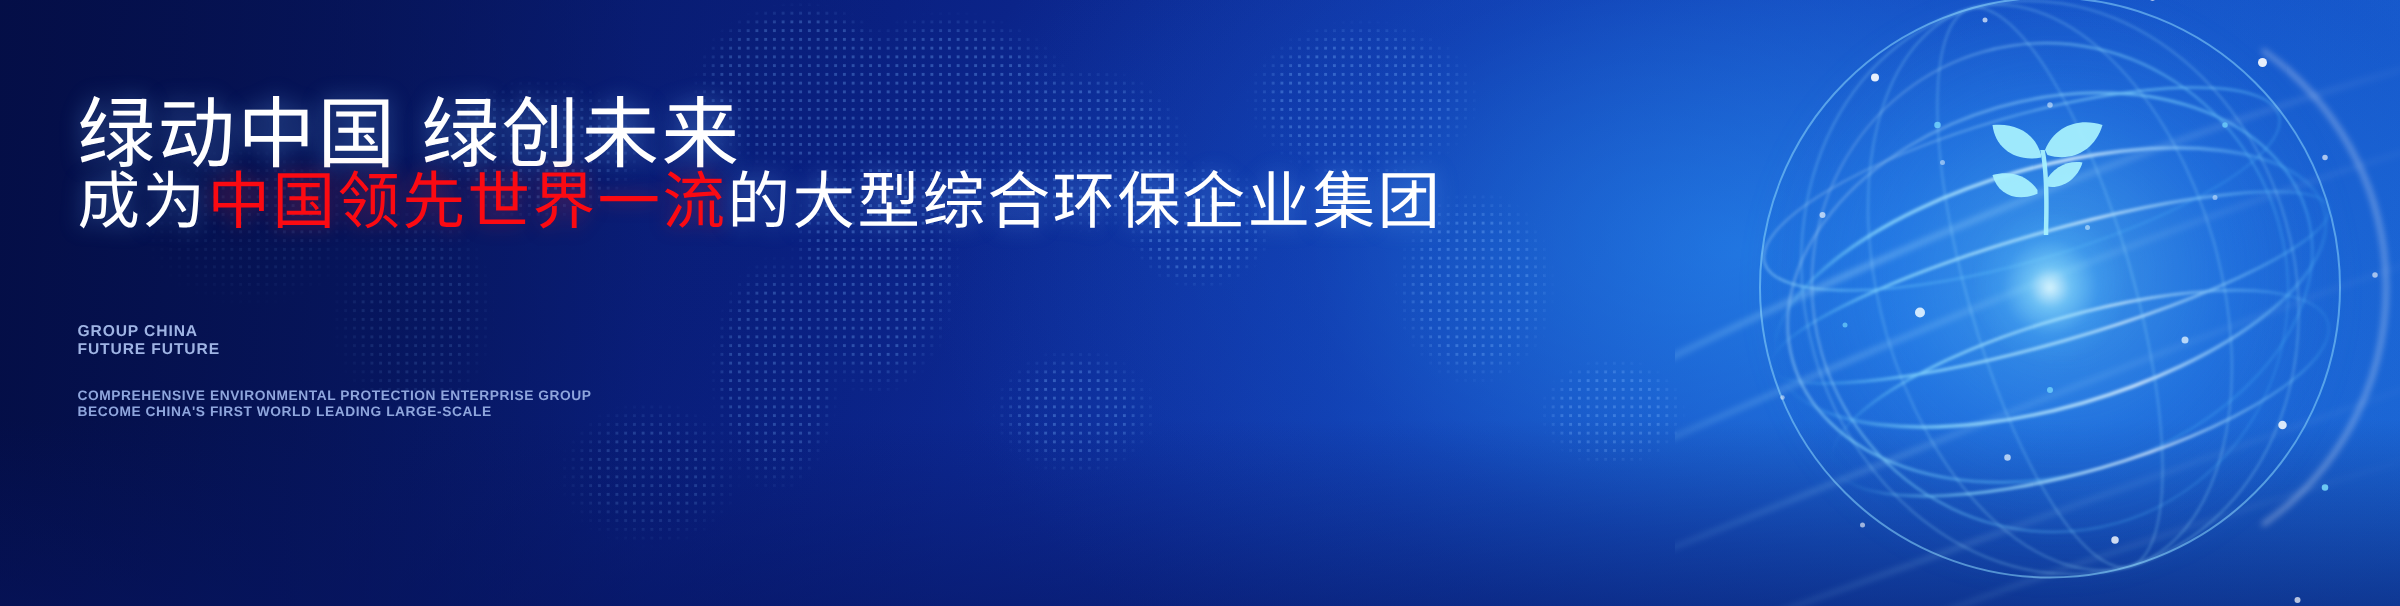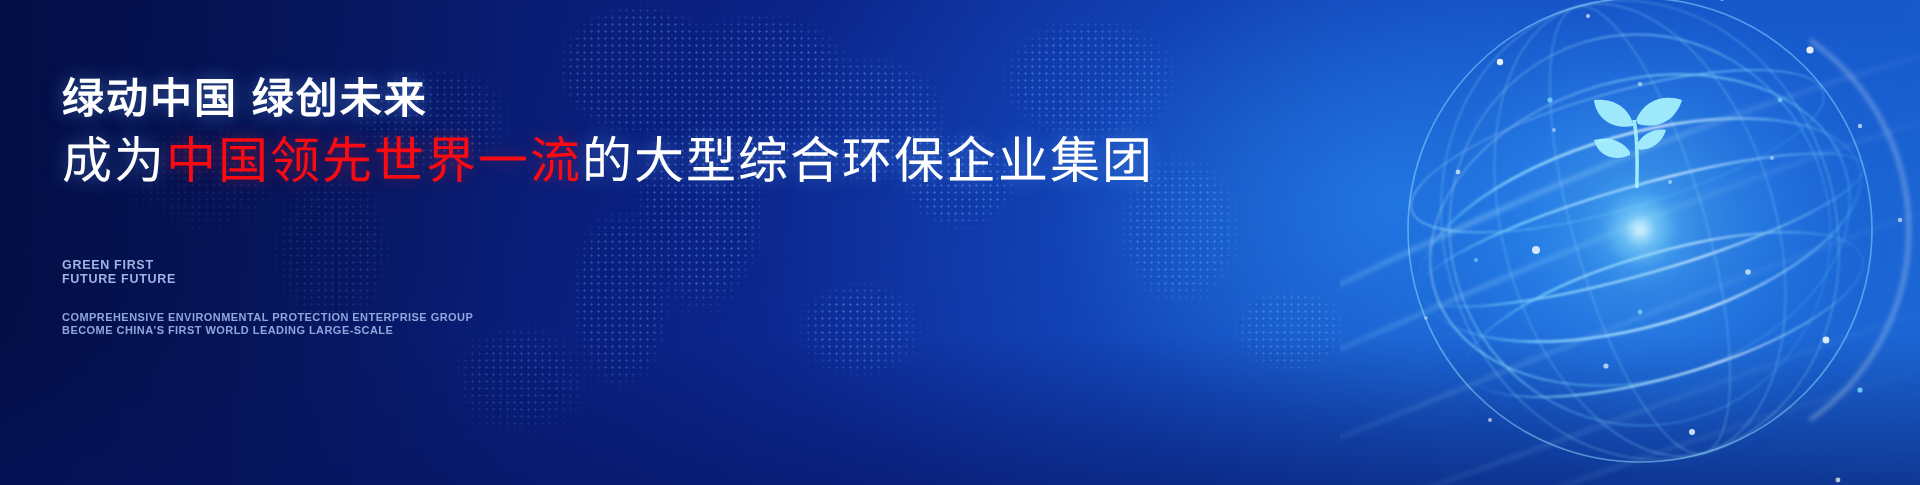--- a/index.html
+++ b/index.html
@@ -78,22 +78,22 @@
     background:radial-gradient(circle, rgba(225,250,255,0.95) 0%, rgba(150,230,255,0.55) 18%, rgba(90,190,255,0.18) 42%, rgba(0,0,0,0) 68%);
     filter:blur(2px);
   }
   .sprout{position:absolute;left:238px;top:150px;width:110px;height:120px;}
 
   
   .copy{position:absolute;left:62px;top:0;width:1020px;height:100%;}
 
   .headline1{
     position:absolute;top:78px;left:0;
-    font-size:42px;line-height:1;letter-spacing:2px;color:#ffffff;
-    font-weight:700;white-space:nowrap;
+    font-size:62px;line-height:1;letter-spacing:2px;color:#ffffff;
+    font-weight:400;white-space:nowrap;
     text-shadow:0 0 18px rgba(110,180,255,0.45);
   }
   .headline2{
     position:absolute;top:136px;left:0;
     font-size:50px;line-height:1;letter-spacing:2px;color:#ffffff;
     font-weight:400;white-space:nowrap;
     text-shadow:0 0 18px rgba(110,180,255,0.45);
   }
   .hl-red{color:#fb0a12;text-shadow:0 0 16px rgba(255,40,40,0.35);}
 
@@ -227,21 +227,21 @@
 
   <div class="copy">
 
     <div class="headline1">绿动中国 绿创未来</div>
 
     <div class="headline2">
       <span>成为</span><span class="hl-red">中国领先世界一流</span><span>的大型综合环保企业集团</span>
     </div>
 
     <div class="sub-en">
-      <div>GREEN FIRST</div>
+      <div>GROUP CHINA</div>
       <div>FUTURE FUTURE</div>
     </div>
 
     <div class="tagline-en">
       <div>COMPREHENSIVE ENVIRONMENTAL PROTECTION ENTERPRISE GROUP</div>
       <div>BECOME CHINA'S FIRST WORLD LEADING LARGE-SCALE</div>
     </div>
 
   </div>
 </div>

